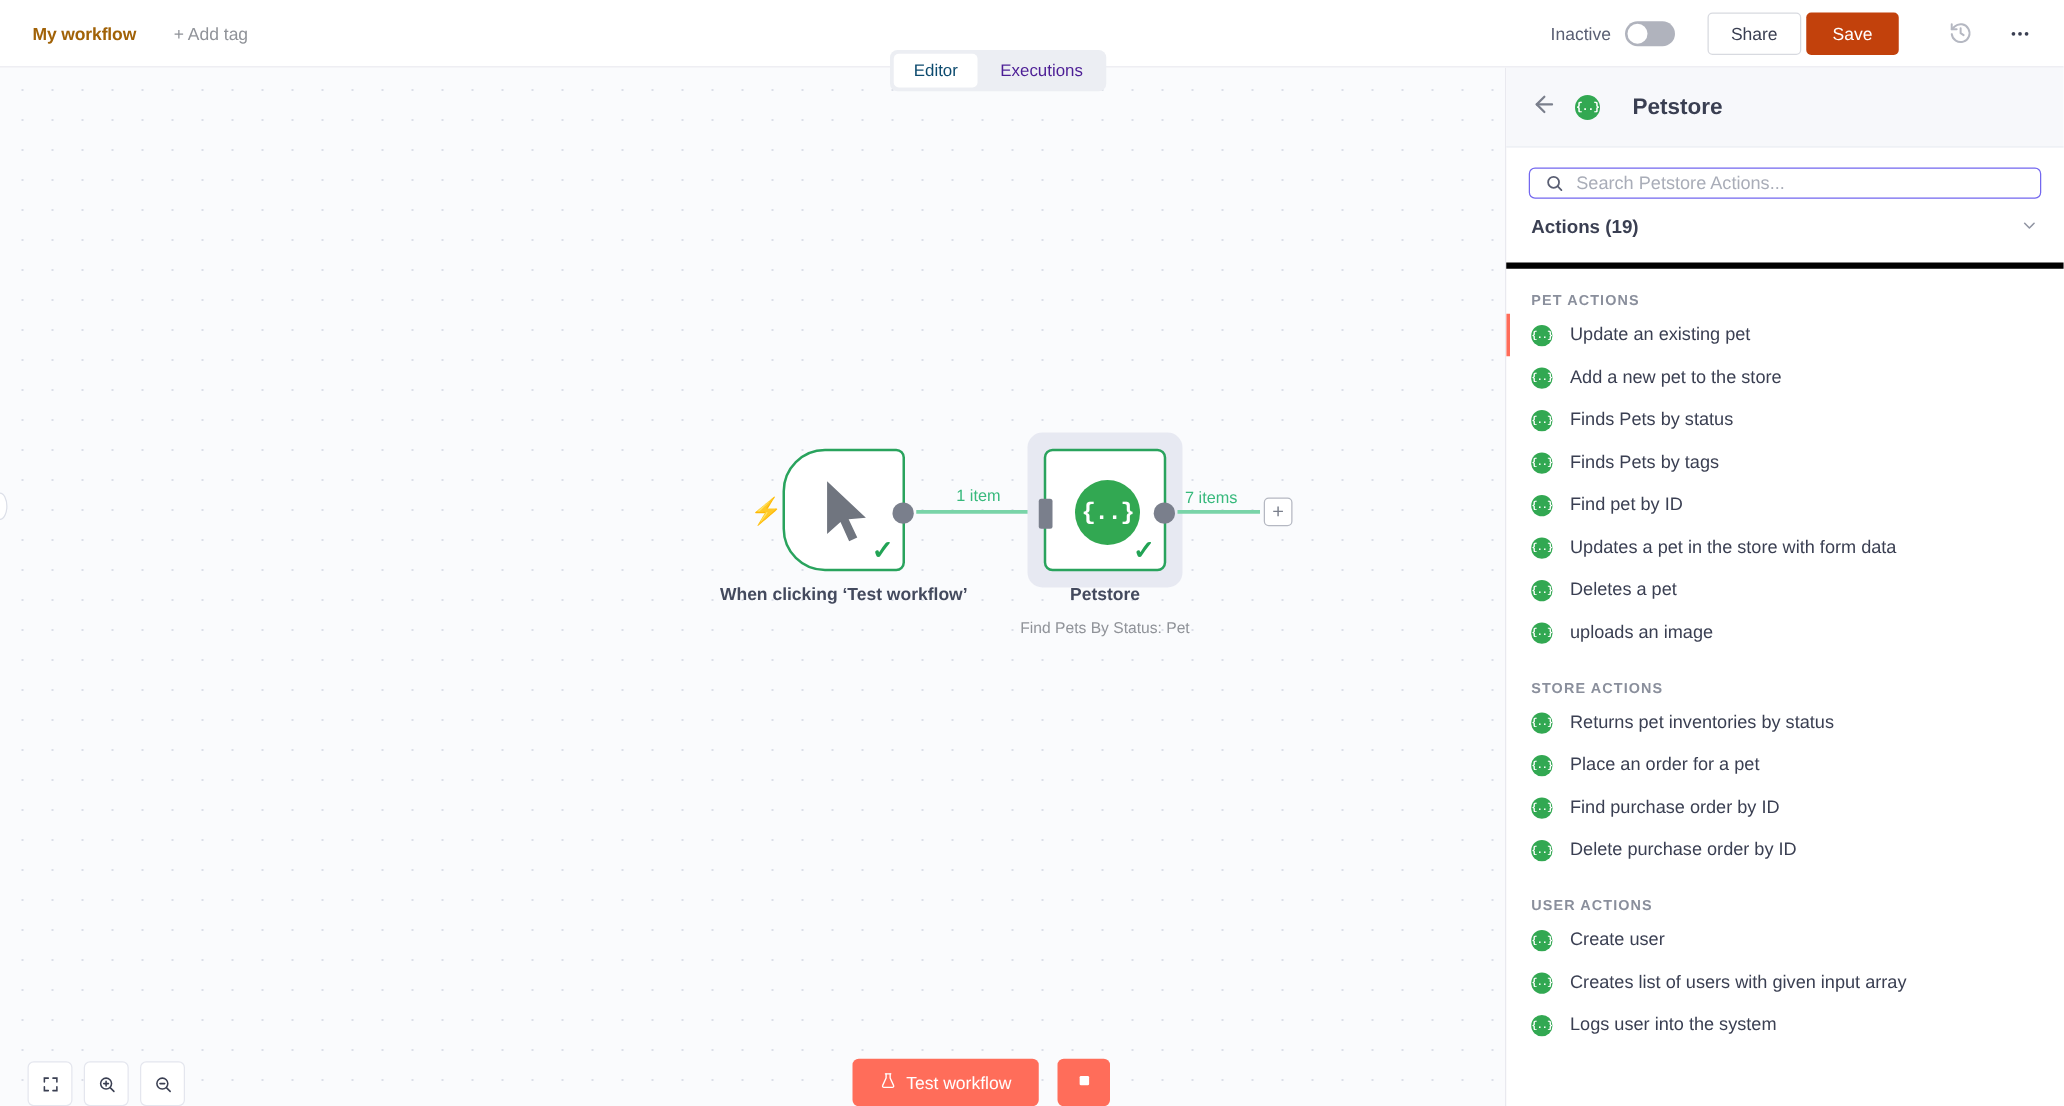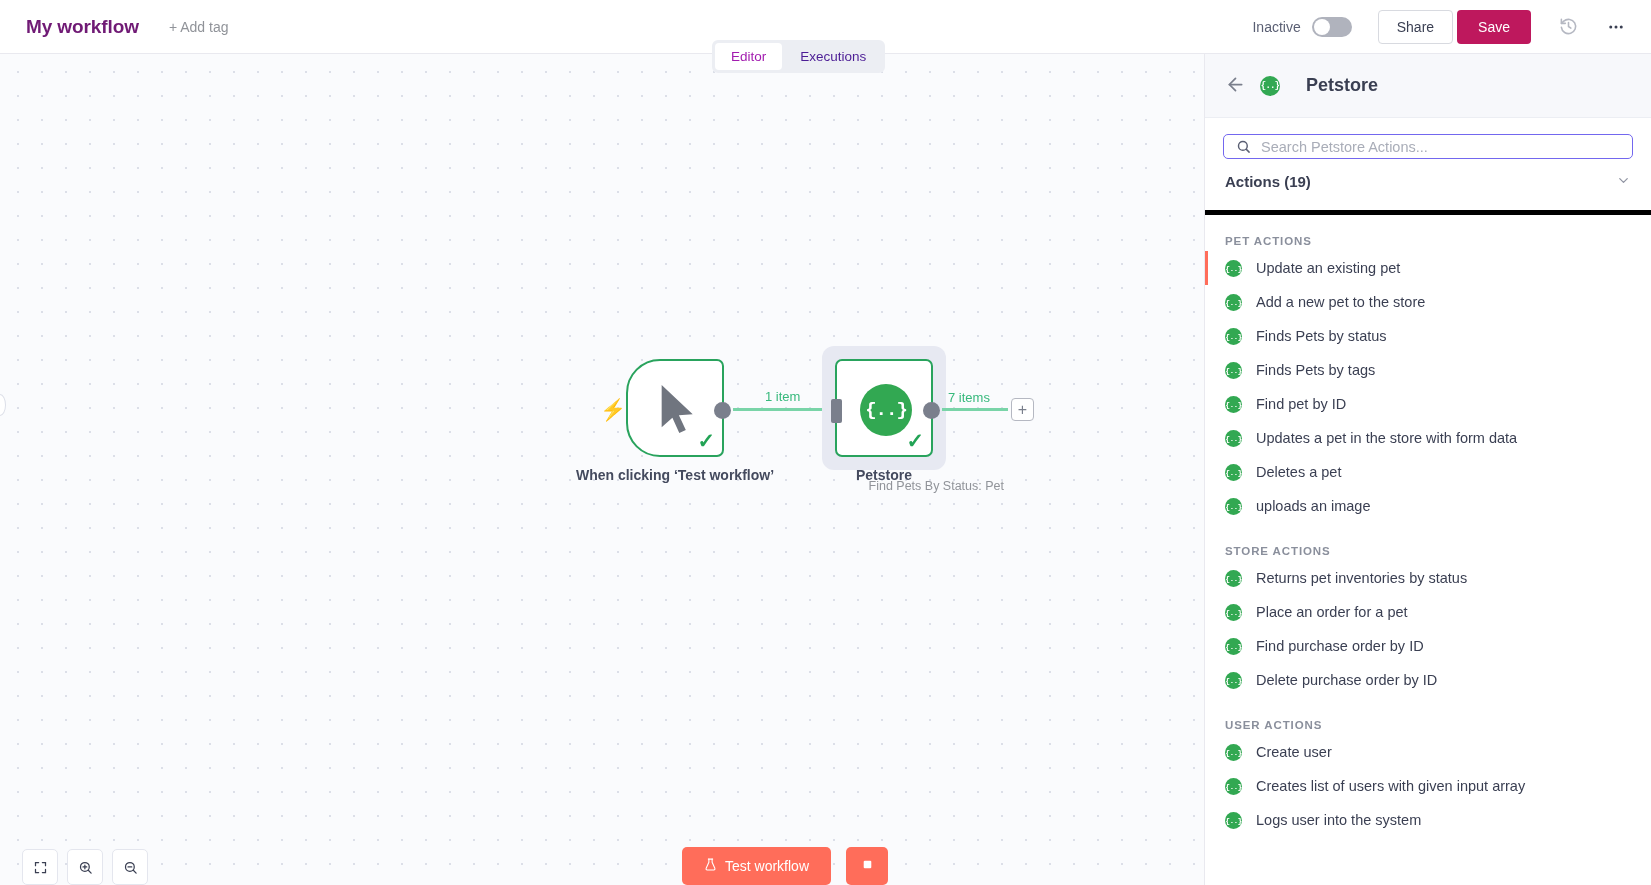--- a/index.html
+++ b/index.html
@@ -10,21 +10,21 @@
   }
   #app { position: relative; width: 1651px; height: 885px; }
 
   
   .topbar {
     position: absolute; top: 0; left: 0; width: 1651px; height: 54px;
     background: #fff; border-bottom: 1px solid #e9e9ef;
     display: flex; align-items: center; z-index: 40;
   }
   .wf-title {
-    margin-left: 26px; font-size: 19px; font-weight: 600; color: #701a75;
+    margin-left: 26px; font-size: 14px; font-weight: 600; color: #a16207;
     letter-spacing: -0.1px;
   }
   .add-tag {
     margin-left: 30px; font-size: 14px; color: #909399; cursor: pointer;
   }
   .topbar-right {
     margin-left: auto; display: flex; align-items: center; gap: 0px;
     padding-right: 22px;
   }
   .inactive-label { font-size: 14px; color: #5a5f73; margin-right: 11px; }
@@ -35,41 +35,41 @@
   .toggle .knob {
     position: absolute; top: 2px; left: 2px; width: 16px; height: 16px;
     border-radius: 50%; background: #fff;
   }
   .btn-share {
     font-size: 14px; color: #3a3f52; background: #fff;
     border: 1px solid #d8dae0; border-radius: 4px;
     padding: 8px 18px; cursor: pointer; margin-right: 4px;
   }
   .btn-save {
-    font-size: 14px; color: #fff; background: #be185d;
+    font-size: 14px; color: #fff; background: #c2410c;
     border: none; border-radius: 4px; padding: 9px 21px;
-    cursor: pointer; margin-right: 24px; font-weight: 400;
+    cursor: pointer; margin-right: 36px; font-weight: 400;
   }
   .icon-btn {
     width: 26px; height: 26px; display: flex; align-items: center;
     justify-content: center; cursor: pointer; color: #b5b8c2;
   }
   .icon-btn.dots { margin-left: 22px; color: #3a3f52; }
 
   
   .tabs {
     position: absolute; top: 40px; left: 712px; z-index: 45;
     background: #eceef3; border-radius: 6px; padding: 3px;
     display: flex; gap: 2px;
   }
   .tab {
     font-size: 13.5px; color: #4c1d95; padding: 6px 16px;
     border-radius: 4px; cursor: pointer;
   }
-  .tab.active { background: #fff; color: #a21caf; font-weight: 500; }
+  .tab.active { background: #fff; color: #0c4a6e; font-weight: 500; }
 
   
   .canvas {
     position: absolute; top: 54px; left: 0; width: 1204px; height: 831px;
     background-color: #fafbfd;
     background-image: radial-gradient(#dcdfe8 1.1px, transparent 1.1px);
     background-size: 24px 24px; background-position: 6px 6px;
     overflow: hidden;
   }
   .canvas-edge-handle {
@@ -304,21 +304,21 @@
 
     <div class="node-wrap" style="left:835px; top:305px;">
       <div class="node-sel-halo"></div>
       <div class="node-box node-regular">
         <div class="port-in"></div>
         <div class="petstore-icon-big">{..}</div>
         <div class="node-check">✓</div>
         <div class="port-out"></div>
       </div>
       <div class="node-label">Petstore</div>
-      <div class="node-sublabel" style="top:120px;text-align:right;">Find Pets By Status: Pet</div>
+      <div class="node-sublabel" style="top:136px;">Find Pets By Status: Pet</div>
     </div>
 
     <div class="conn" style="left:942px; top:354px; width:66px;"></div>
     <div class="conn-label" style="left:948px; top:336px;">7 items</div>
     <div class="plus-btn" style="left:1011px; top:344px;">+</div>
 
     <div class="zoom-controls">
       <div class="zoom-btn">
         <svg width="15" height="15" viewBox="0 0 24 24" fill="none" stroke="#3a3f52" stroke-width="2" stroke-linecap="round">
           <path d="M4 9V4h5M20 9V4h-5M4 15v5h5M20 15v5h-5"></path>

